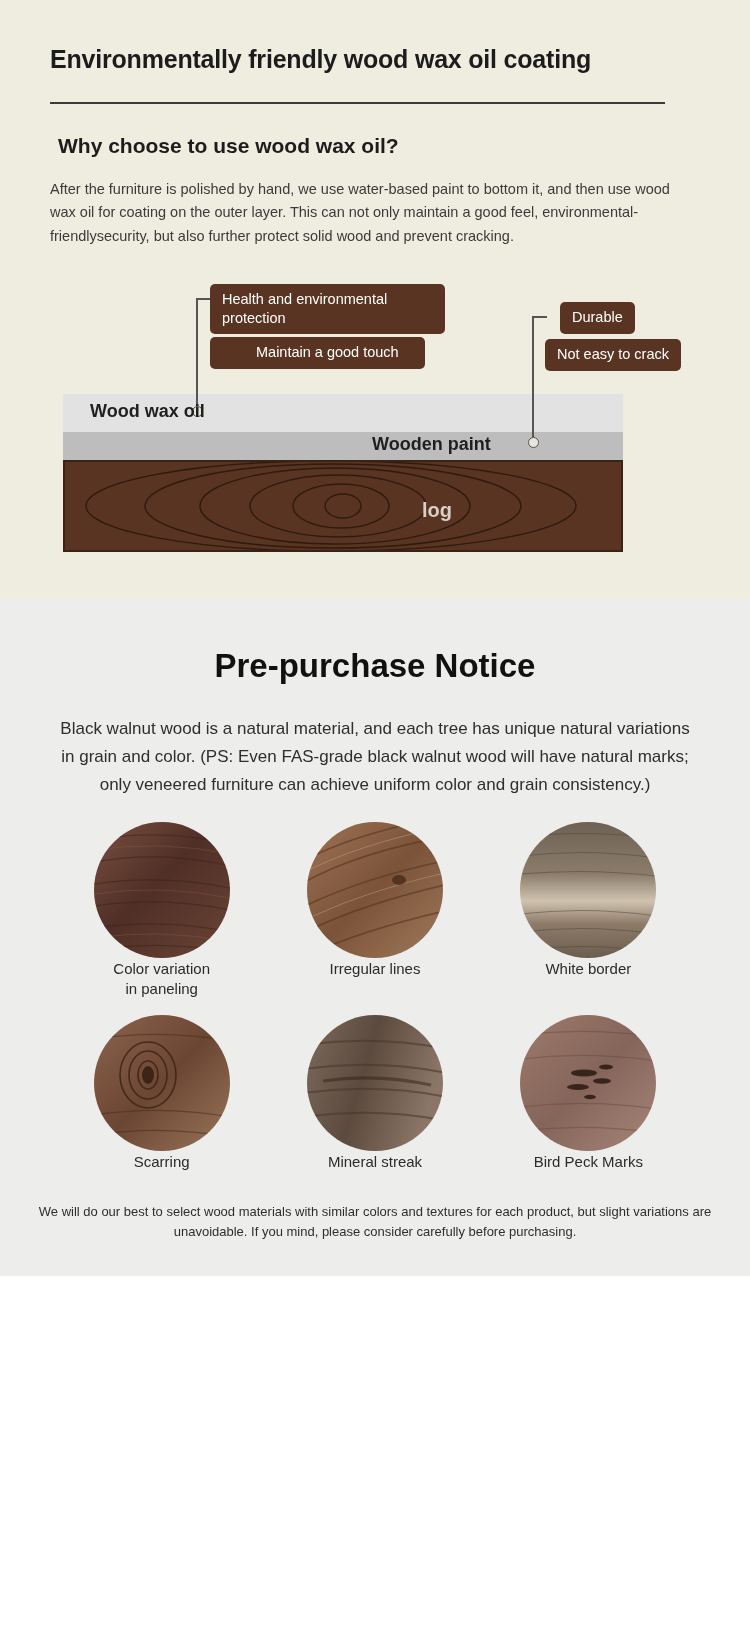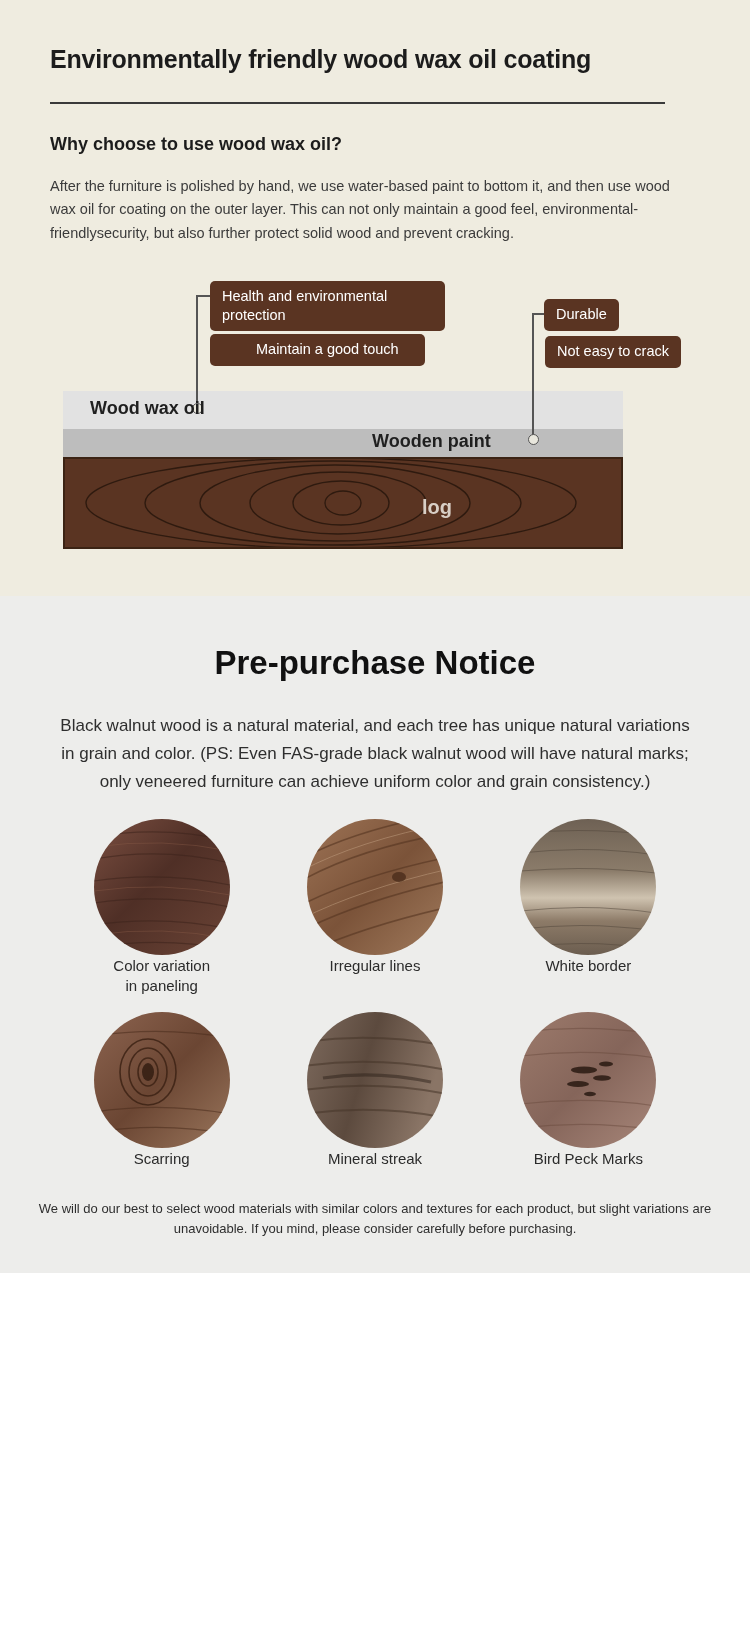--- a/index.html
+++ b/index.html
@@ -32,24 +32,24 @@
     letter-spacing: -0.2px;
     margin: 14px 0 0 0;
     line-height: 1.2;
   }
   .wax-rule {
     border-bottom: 2px solid #3a3a3a;
     margin: 28px 0 0 0;
     width: 615px;
   }
   .wax-sub {
-    font-size: 18px;
+    font-size: 21px;
     font-weight: bold;
     color: #1c1c1c;
-    margin: 30px 0 0 0;
+    margin: 30px 0 0 8px;
   }
   .wax-para {
     font-size: 14.5px;
     line-height: 1.62;
     color: #3b3b3b;
     margin: 20px 0 0 0;
     width: 620px;
   }
 
   
@@ -66,21 +66,21 @@
     font-size: 14.5px;
     border-radius: 5px;
     padding: 6px 12px 7px 12px;
     line-height: 1.25;
     box-sizing: border-box;
     white-space: pre-line;
     z-index: 4;
   }
   .tag-health { left: 160px; top: 10px; width: 235px; }
   .tag-touch  { left: 160px; top: 63px; width: 215px; padding-left: 46px; }
-  .tag-durable{ left: 494px; top: 28px; }
+  .tag-durable{ left: 510px; top: 28px; }
   .tag-crack  { left: 495px; top: 65px; }
 
   .leader {
     position: absolute;
     background: #555;
     z-index: 2;
   }
   .dot {
     position: absolute;
     width: 9px;

